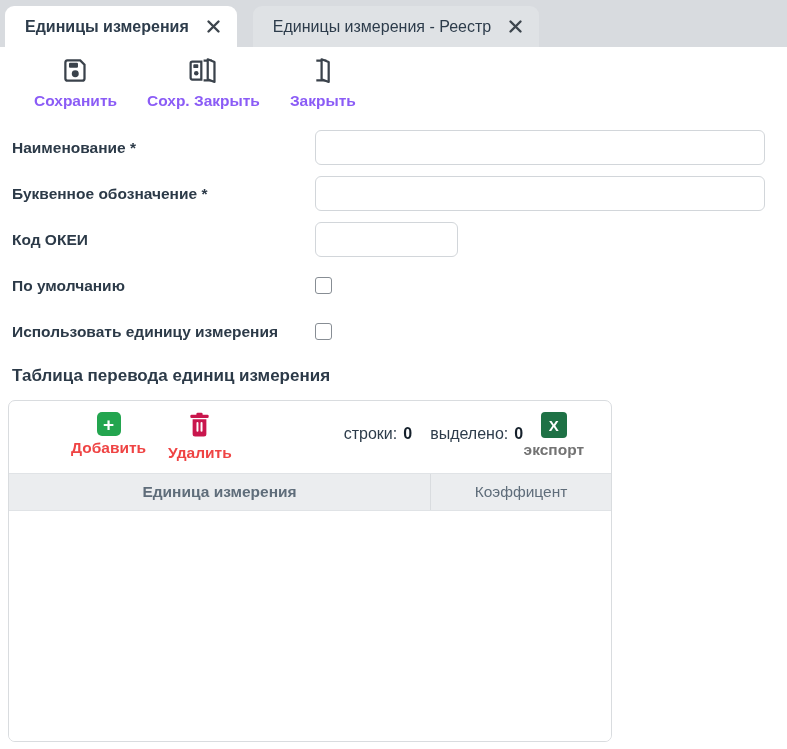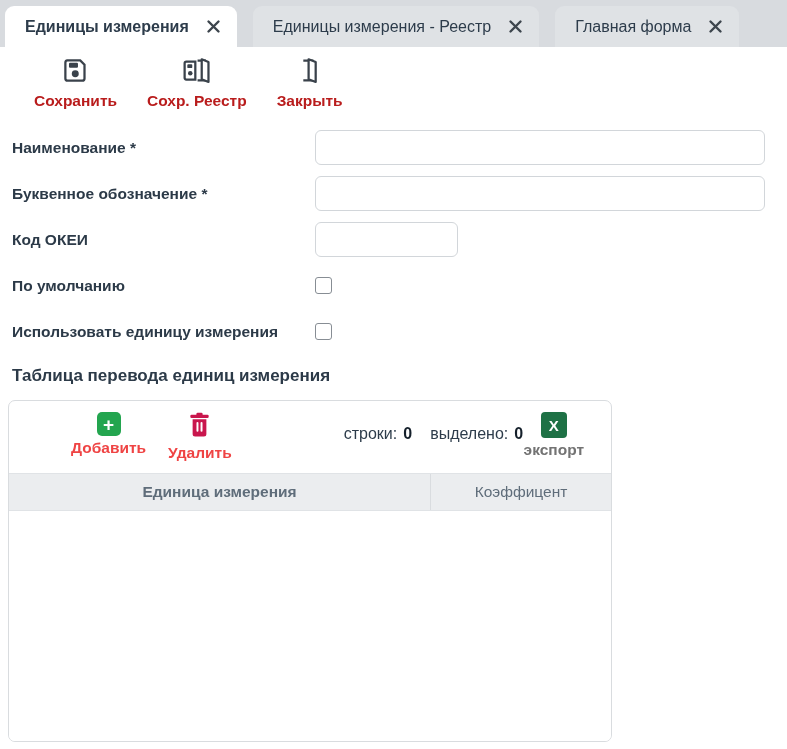--- a/index.html
+++ b/index.html
@@ -11,21 +11,21 @@
   .tab { height: 41px; border-radius: 9px 9px 0 0; display: flex; align-items: center;
          padding: 0 16px 0 20px; margin-right: 16px; background: #dfe2e5; cursor: pointer; }
   .tab.active { background: #ffffff; }
   .tab-label { font-size: 16px; color: #2d3c4b; font-weight: 500; white-space: nowrap; }
   .tab.active .tab-label { font-weight: 600; }
   .tab-x { margin-left: 17px; display: flex; align-items: center; }
 
   
   .main-toolbar { display: flex; gap: 30px; padding: 10px 0 6px 34px; background: #fff; }
   .tbtn { display: flex; flex-direction: column; align-items: center; gap: 4px; cursor: pointer; }
-  .tbtn-label { font-size: 15.5px; font-weight: 600; color: #b91c1c; white-space: nowrap; }
+  .tbtn-label { font-size: 15.5px; font-weight: 600; color: #8b5cf6; white-space: nowrap; }
 
   
   .form { padding: 14px 0 0 12px; }
   .frow { display: flex; align-items: center; min-height: 35px; margin-bottom: 11px; }
   .flabel { width: 303px; flex-shrink: 0; font-size: 15.5px; font-weight: 600; color: #2c3a48; }
   .tinput { height: 35px; width: 450px; border: 1px solid #d2d6da; border-radius: 6px;
             background: #fff; font-size: 15px; color: #2c3a48; padding: 0 10px; outline: none; }
   .tinput.small { width: 143px; }
   .cb { appearance: none; -webkit-appearance: none; width: 17px; height: 17px;
         border: 1.6px solid #878d94; border-radius: 3px; background: #fff; cursor: pointer; }
@@ -73,28 +73,20 @@
     </span>
   </div>
   <div class="tab">
     <span class="tab-label">Единицы измерения - Реестр</span>
     <span class="tab-x">
       <svg width="15" height="15" viewBox="0 0 15 15">
           <path d="M2.5 2.5 L12.5 12.5 M12.5 2.5 L2.5 12.5" stroke="#3d454d" stroke-width="2.4" stroke-linecap="round"></path>
         </svg>
     </span>
   </div>
-  <div class="tab">
-    <span class="tab-label">Главная форма</span>
-    <span class="tab-x">
-      <svg width="15" height="15" viewBox="0 0 15 15">
-          <path d="M2.5 2.5 L12.5 12.5 M12.5 2.5 L2.5 12.5" stroke="#3d454d" stroke-width="2.4" stroke-linecap="round"></path>
-        </svg>
-    </span>
-  </div>
 </div>
 
 <div class="main-toolbar">
   <div class="tbtn">
     <span>
       <svg width="27" height="27" viewBox="0 0 24 24" fill="none">
         <path d="M4.8 3h11.4L20 6.8V19a2 2 0 0 1-2 2H5a2 2 0 0 1-2-2V5a2 2 0 0 1 1.8-2z" stroke="#3a424b" stroke-width="2"></path>
         <rect x="6.2" y="5.2" width="8" height="4.4" rx="1" fill="#3a424b"></rect>
         <circle cx="11.8" cy="14.8" r="3.1" fill="#3a424b"></circle>
       </svg>
@@ -104,21 +96,21 @@
   <div class="tbtn">
     <span>
       <svg width="30" height="27" viewBox="0 0 26 24" fill="none">
         <path d="M3.5 4h8v16h-8a1.5 1.5 0 0 1-1.5-1.5v-13A1.5 1.5 0 0 1 3.5 4z" stroke="#3a424b" stroke-width="2"></path>
         <rect x="4.4" y="6.4" width="4.4" height="3.4" rx="0.8" fill="#3a424b"></rect>
         <circle cx="7" cy="14.4" r="2" fill="#3a424b"></circle>
         <path d="M13.5 3.2h6.5v17.6h-6.5" stroke="#3a424b" stroke-width="2"></path>
         <path d="M17.2 2l6 2.4v17.8l-6-2.4z" fill="#fff" stroke="#3a424b" stroke-width="2" stroke-linejoin="round"></path>
       </svg>
     </span>
-    <span class="tbtn-label">Сохр. Реестр</span>
+    <span class="tbtn-label">Сохр. Закрыть</span>
   </div>
   <div class="tbtn">
     <span>
       <svg width="27" height="27" viewBox="0 0 24 24" fill="none">
         <path d="M6.5 3.2h8v17.6h-8" stroke="#3a424b" stroke-width="2"></path>
         <path d="M11.2 2l6.3 2.4v17.8l-6.3-2.4z" fill="#fff" stroke="#3a424b" stroke-width="2" stroke-linejoin="round"></path>
       </svg>
     </span>
     <span class="tbtn-label">Закрыть</span>
   </div>

